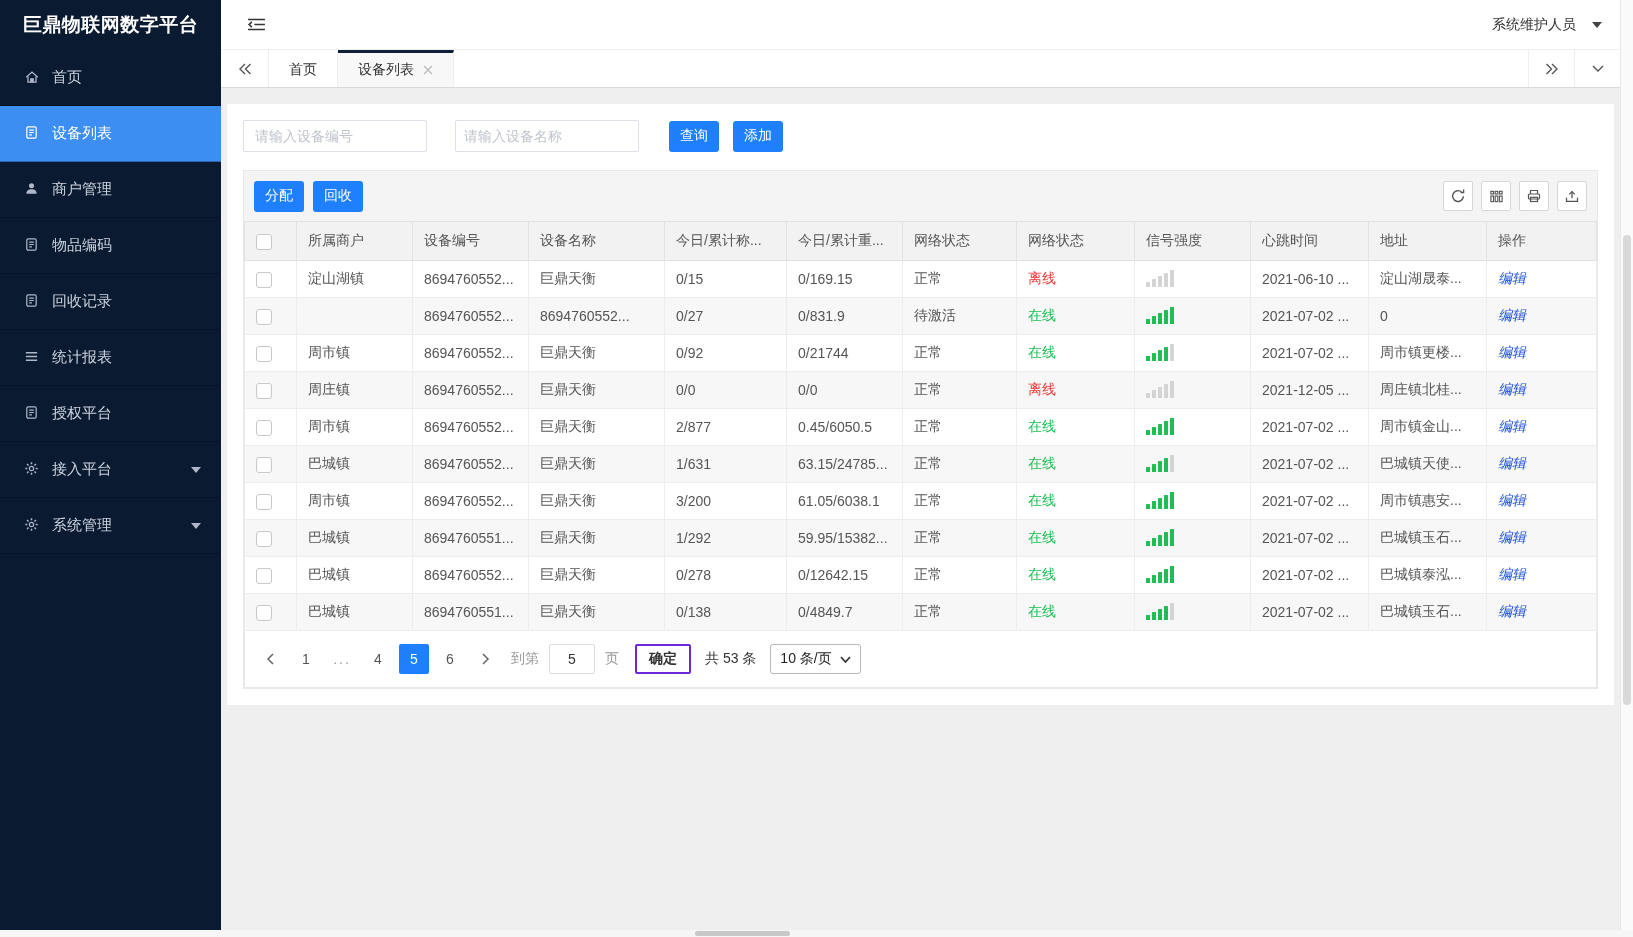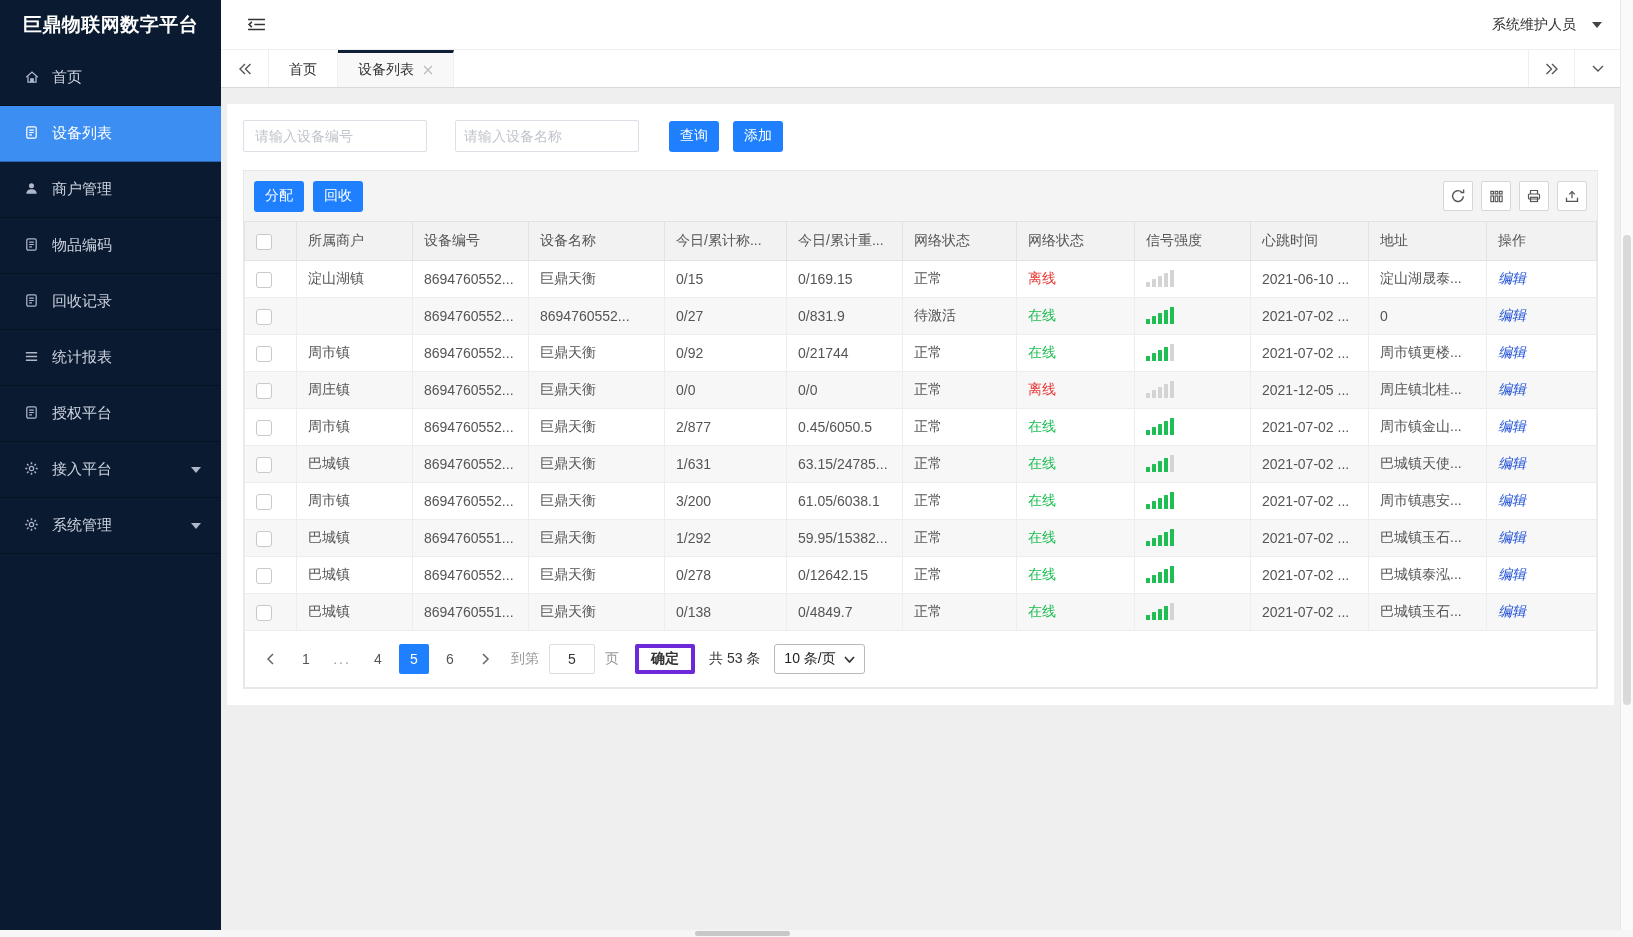--- a/index.html
+++ b/index.html
@@ -57,21 +57,21 @@
   .signal i { width:4px; background:#d4d4d4; display:inline-block; border-radius:.5px; }
   .signal i.on { background:#1fbe54; }
 
   .pagination { background:#fff; display:flex; align-items:center; padding:13px 10px; gap:6px; font-size:14px; color:#555; border:1px solid #e8e8e8; border-top:none; }
   .pg-btn { min-width:30px; height:30px; display:inline-flex; align-items:center; justify-content:center; color:#555; border-radius:2px; cursor:pointer; padding:0 4px; }
   .pg-btn.active { background:#1e80ff; color:#fff; }
   .pg-ellipsis { color:#999; letter-spacing:2px; }
   .pg-chev { color:#666; display:inline-flex; width:30px; justify-content:center; cursor:pointer; }
   .pg-muted { color:#999; margin:0 4px; }
   .pg-input { width:46px; height:30px; border:1px solid #ddd; border-radius:2px; text-align:center; font-size:14px; color:#333; font-family:inherit; outline:none; }
-  .pg-confirm { height:30px; padding:0 12px; background:#fff; border:4px solid #6d28d9; border-radius:2px; font-weight:bold; color:#333; font-size:14px; font-family:inherit; cursor:pointer; margin-left:6px; }
+  .pg-confirm { height:30px; padding:0 12px; background:#fff; border:2px solid #6d28d9; border-radius:2px; font-weight:bold; color:#333; font-size:14px; font-family:inherit; cursor:pointer; margin-left:6px; }
   .pg-total { color:#333; margin:0 8px; }
   .pg-size { height:30px; border:1px solid #b9b9b9; border-radius:3px; display:inline-flex; align-items:center; gap:8px; padding:0 9px; color:#222; cursor:pointer; background:#fff; }
 
   
   .vscroll { position:absolute; right:0; top:0; width:13px; height:930px; background:#fafafa; border-left:1px solid #e8e8e8; z-index:5; }
   .vthumb { position:absolute; left:2px; top:235px; width:8px; height:470px; background:#d9d9d9; border-radius:4px; cursor:pointer; }
   .hscroll { position:absolute; left:0; top:930px; width:1633px; height:7px; background:#f6f6f6; }
   .hthumb { position:absolute; left:695px; top:1px; width:95px; height:5px; background:#c8c8c8; border-radius:3px; cursor:pointer; }
 </style>
 </head>

